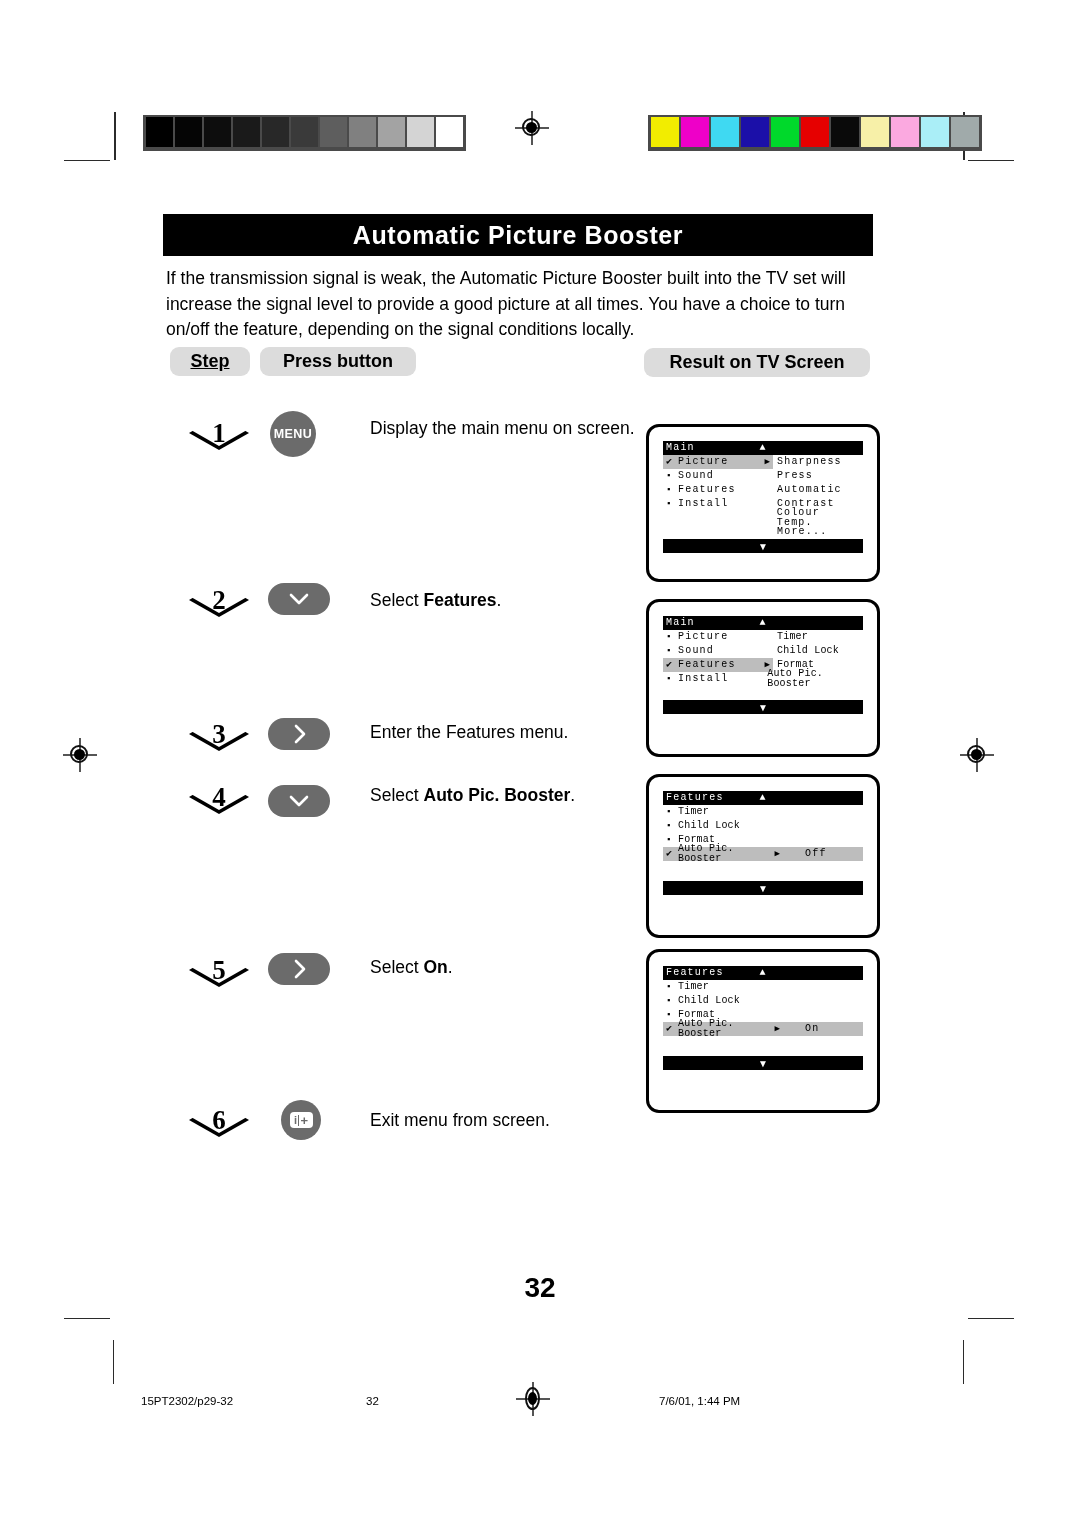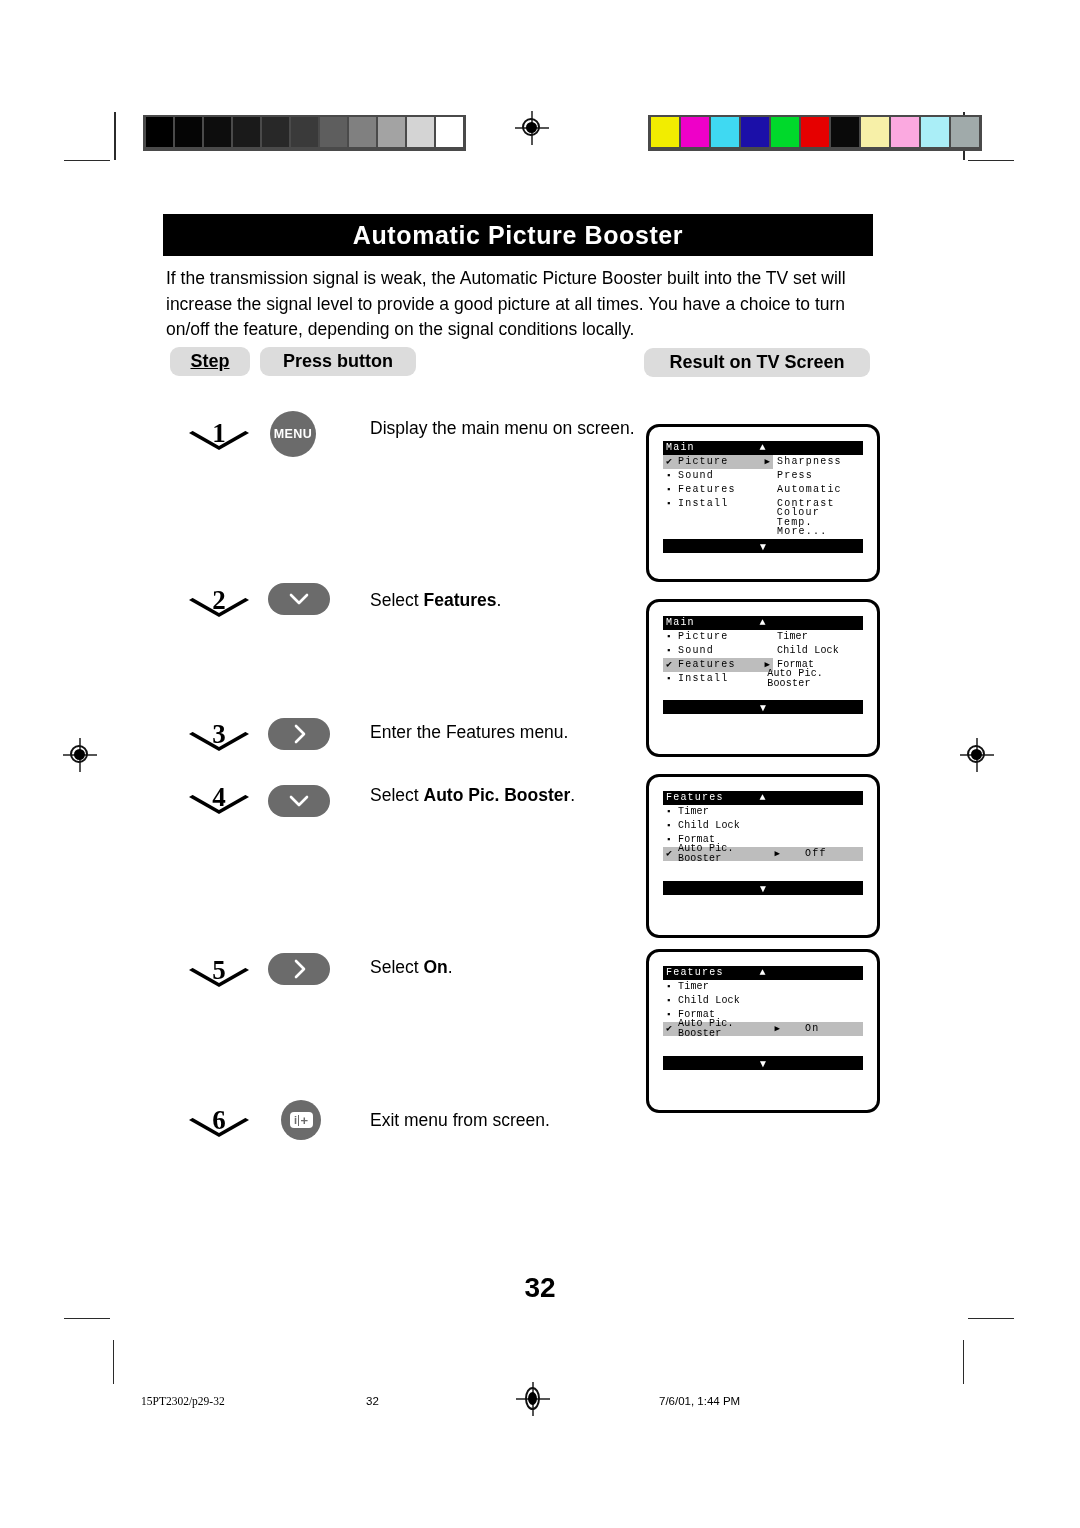--- a/index.html
+++ b/index.html
@@ -492,21 +492,21 @@
       <div class="osd-foot" style="position: absolute; left: 14px; right: 14px; top: 104px;">
         <span>▼</span>
       </div>
     </div>
   </div>
 
 <div class="page-num">32</div>
 
 <div class="crop-line" style="left:113px;top:1340px;width:1px;height:44px;"></div>
 <div class="crop-line" style="left:963px;top:1340px;width:1px;height:44px;"></div>
-<div class="footer-txt" style="left:141px;top:1395px;font-family:Liberation Serif, serif;">15PT2302/p29-32</div>
+<div class="footer-txt" style="left:141px;top:1395px;">15PT2302/p29-32</div>
 <div class="footer-txt" style="left:366px;top:1395px;">32</div>
 <div class="footer-txt" style="left:659px;top:1395px;">7/6/01, 1:44 PM</div>
 <div class="reg-mark oval" style="left:516px;top:1382px;">
   <div class="v"></div>
   <div class="h"></div>
   <div class="ring"></div>
   <div class="dot"></div>
 </div>
 
 </body></html>

